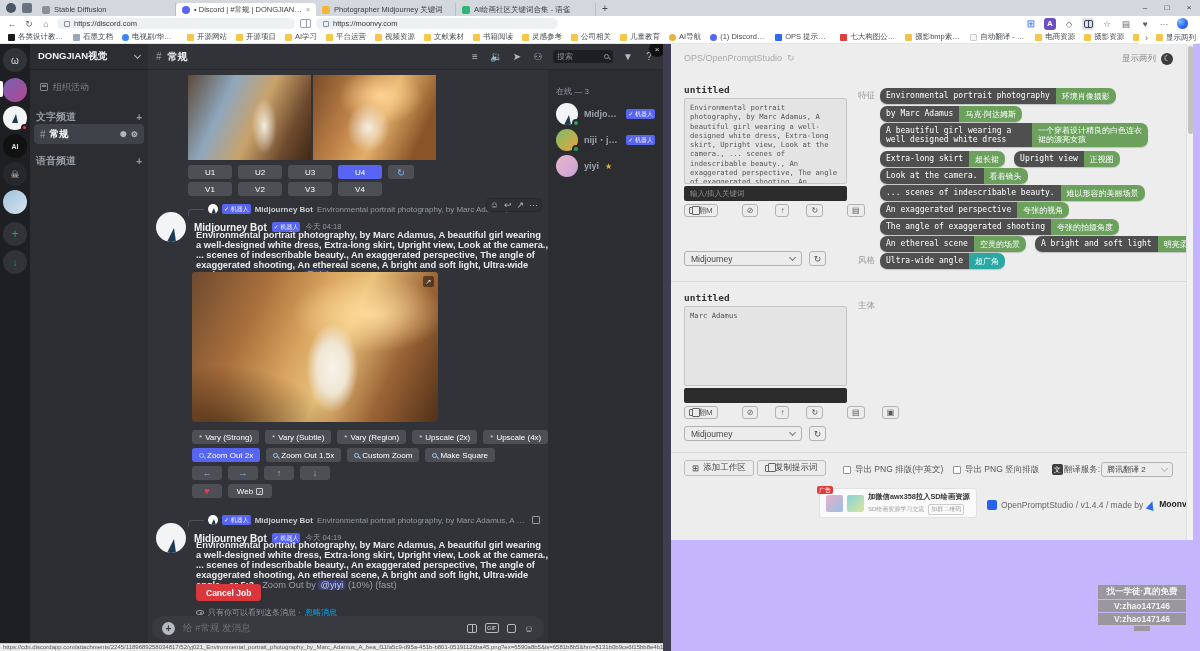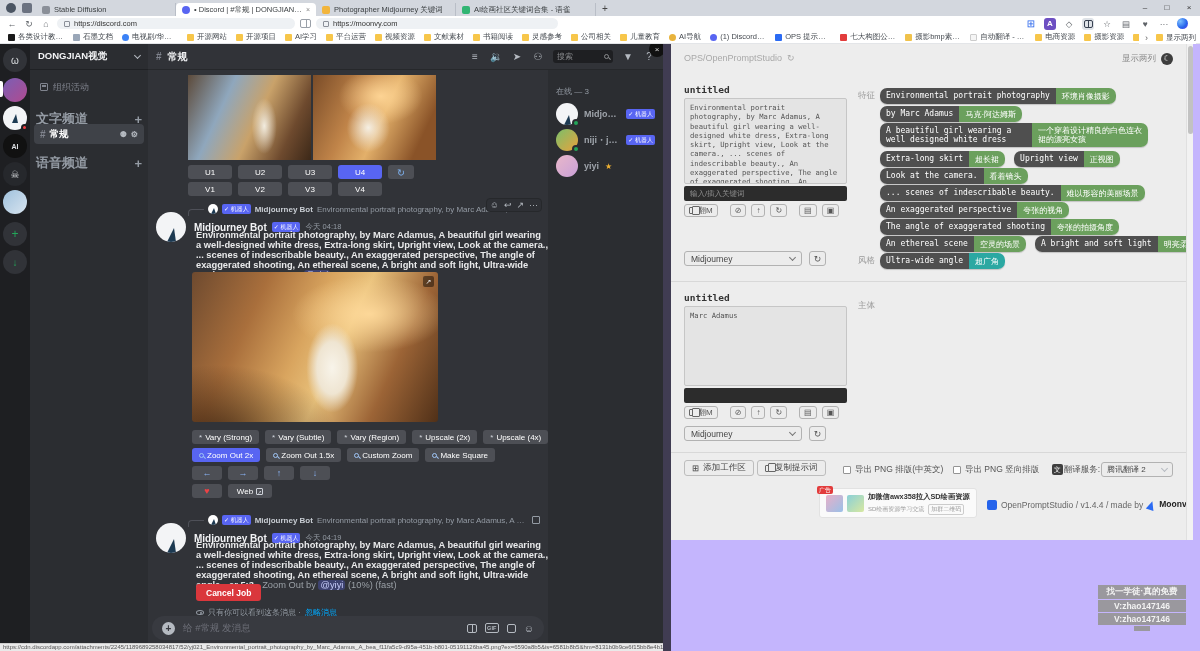--- a/index.html
+++ b/index.html
@@ -55,21 +55,21 @@
   .railpill{position:absolute;left:0;top:37px;width:3px;height:16px;background:#fff;border-radius:0 2px 2px 0}
   .rdot{position:absolute;right:-1px;bottom:-1px;width:7px;height:7px;border-radius:50%;background:#f23f43;border:2px solid #1e1f22}
   .sail{width:0;height:0;border-left:4px solid transparent;border-right:2px solid transparent;border-bottom:9px solid #1d3a52}
 
   .sidebar{position:absolute;left:30px;top:0;width:118px;height:607px;background:#2b2d31}
   .sb-head{height:26px;border-bottom:1px solid #1f2124;display:flex;align-items:center;justify-content:space-between;padding:0 8px;color:#f2f3f5;font-size:9.5px;font-weight:700}
   .chev{width:5px;height:5px;border-right:1.5px solid #b5bac1;border-bottom:1.5px solid #b5bac1;transform:rotate(45deg);margin-top:-3px}
   .sb-item{position:absolute;left:4px;right:4px;height:18px;display:flex;align-items:center;gap:5px;padding:0 6px;color:#80848e;font-size:9px;border-radius:3px}
   .cal{width:8px;height:8px;border:1.2px solid #80848e;border-radius:1px;position:relative}
   .cal::before{content:"";position:absolute;top:1px;left:1px;right:1px;height:1.5px;background:#80848e}
-  .sb-cat{position:absolute;left:6px;right:6px;display:flex;justify-content:space-between;align-items:center;font-size:13px;color:#949ba4;font-weight:700}
+  .sb-cat{position:absolute;left:6px;right:6px;display:flex;justify-content:space-between;align-items:center;font-size:10px;color:#949ba4;font-weight:700}
   .sb-chan{position:absolute;left:4px;right:4px;height:20px;background:#3f4248;border-radius:4px;display:flex;align-items:center;gap:4px;padding:0 6px;color:#fff;font-size:9.5px;font-weight:600}
   .hash{color:#80848e;font-weight:700;font-size:10px}
   .chanicos{margin-left:auto;display:flex;gap:4px;color:#b5bac1;font-size:8px}
 
   .chatheader{position:absolute;left:148px;top:0;width:515px;height:26px;background:#313338;border-bottom:1px solid #26282b;display:flex;align-items:center;gap:6px;padding:0 8px;z-index:3}
   .chatheader .title{color:#f2f3f5;font-size:10px;font-weight:700}
   .hdicons{margin-left:auto;display:flex;align-items:center;gap:9px;color:#b5bac1;font-size:10px}
   .hico{width:12px;text-align:center}
   .searchpill{width:60px;height:13px;background:#1e1f22;border-radius:3px;display:flex;align-items:center;justify-content:space-between;padding:0 4px;font-size:8px;color:#87898c}
   .mag{width:5px;height:5px;border:1px solid #87898c;border-radius:50%;position:relative;flex:none}
@@ -139,21 +139,21 @@
   .star{color:#f0b132;font-size:8px}
 
   
   .ops{position:absolute;left:671px;top:0;width:522px;height:496px;background:#ededed;overflow:hidden}
   .ops-head{position:absolute;top:9px;left:13px;font-size:9px;color:#a9a9a9;display:flex;gap:5px;align-items:center}
   .cols-toggle{position:absolute;top:9px;right:20px;display:flex;gap:5px;align-items:center;font-size:8.5px;color:#8a8a8a}
   .moon{width:12px;height:12px;border-radius:50%;background:#3d3d3d;color:#eee;font-size:8px;line-height:12px;text-align:center}
   .s-title{position:absolute;left:13px;font-size:9.5px;font-weight:700;color:#333}
   .s-ta{position:absolute;left:13px;width:163px;background:#e4e4e4;border:1px solid #c6c6c6;border-radius:2px;padding:4px 5px;font-size:7.2px;line-height:9.3px;color:#555;overflow:hidden}
   .s-dark{position:absolute;left:13px;width:163px;height:15px;background:#2c2c2c;border-radius:2px;color:#8f8f8f;font-size:7.5px;line-height:15px;padding:0 6px}
-  .s-icons{position:absolute;left:13px;display:flex;gap:5px;}
+  .s-icons{position:absolute;left:13px;display:flex;gap:17px;}
   .ob{height:13px;background:#ececec;border:1px solid #b2b2b2;border-radius:3px;font-size:8px;color:#555;display:inline-flex;align-items:center;gap:3px;padding:0 4px}
   .gapL{margin-left:7px}
   .i-copy{width:6px;height:7px;border:1px solid #666;border-radius:1px;position:relative;background:#ececec}
   .i-copy::after{content:"";position:absolute;left:1.5px;top:-2.5px;width:6px;height:7px;border:1px solid #666;border-radius:1px;background:#ececec}
   .s-select{position:absolute;left:13px;width:118px;height:15px;border:1px solid #b2b2b2;border-radius:3px;background:#ececec;font-size:8.5px;color:#444;display:flex;align-items:center;justify-content:space-between;padding:0 6px}
   .s-select .chev{border-color:#777}
   .s-sync{position:absolute;left:138px;width:17px;height:15px;border:1px solid #b2b2b2;border-radius:3px;background:#ececec;color:#555;font-size:9px;text-align:center;line-height:14px}
   .ops-div{position:absolute;left:0;right:0;height:1px;background:#d8d8d8}
   .tg-label{position:absolute;left:187px;font-size:8.5px;color:#9a9a9a}
   .trow{position:absolute;left:209px;display:flex;gap:9px}

